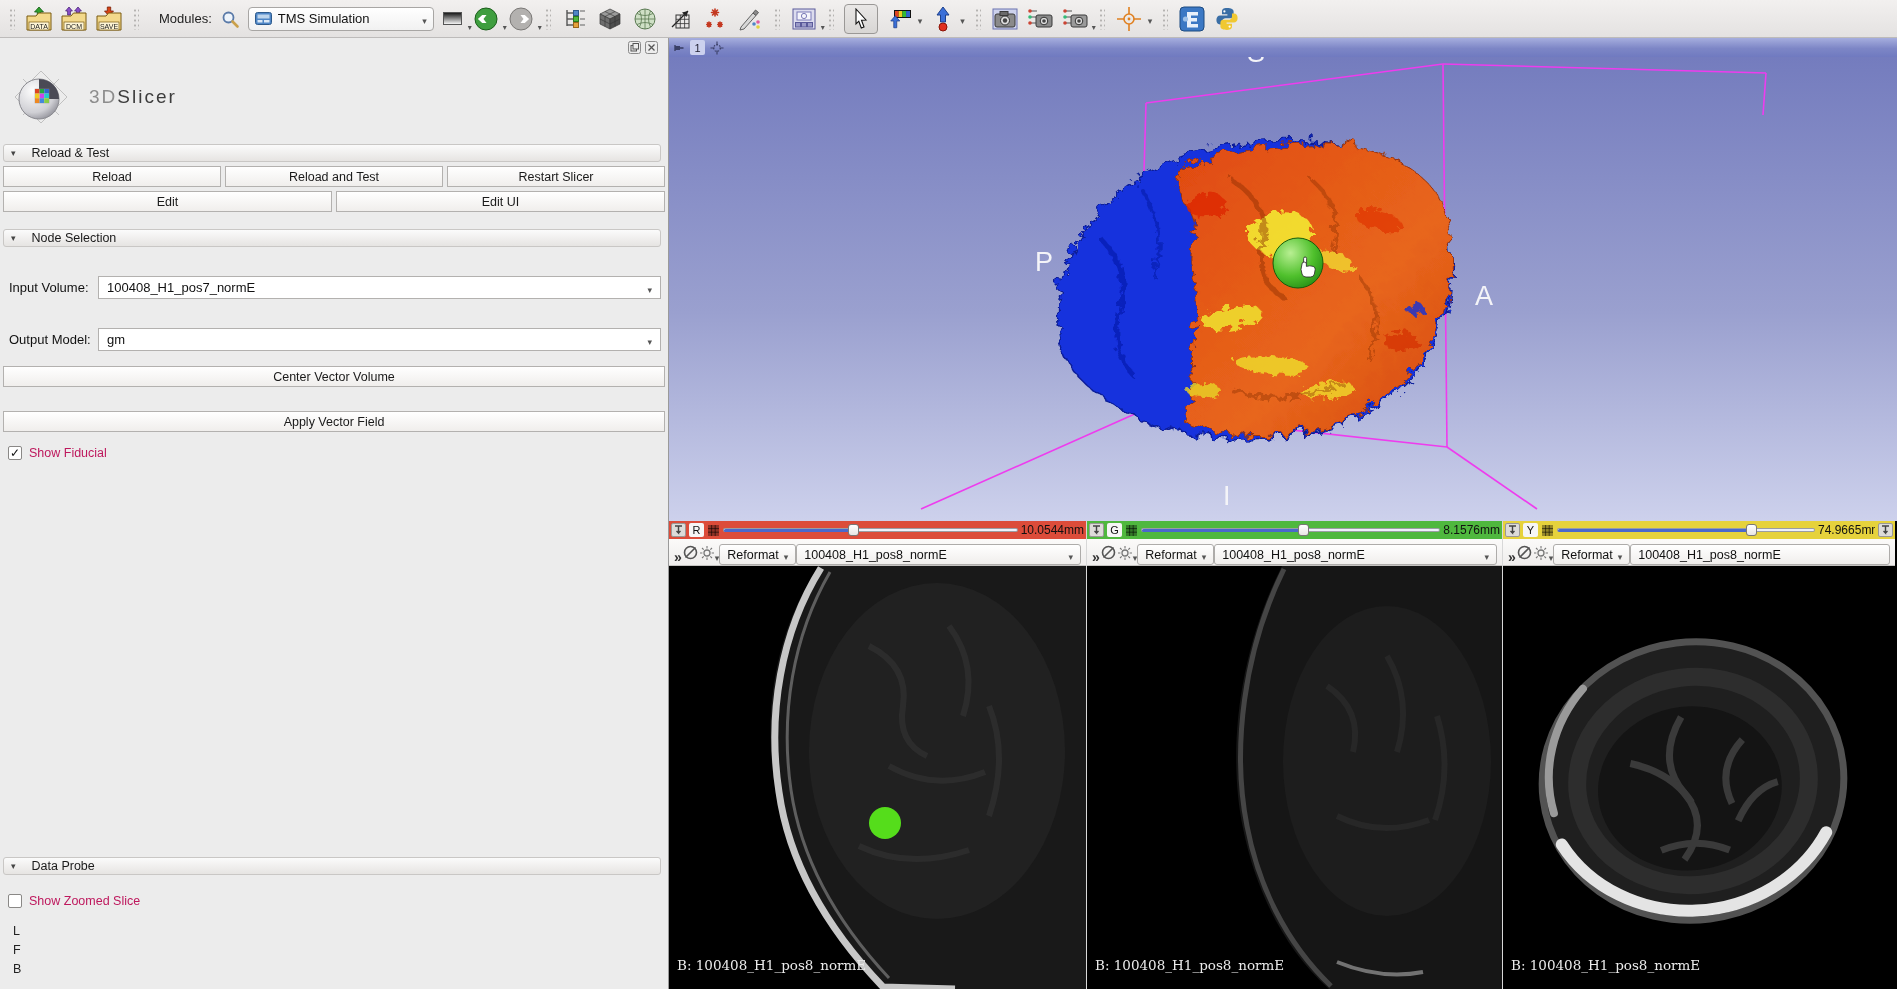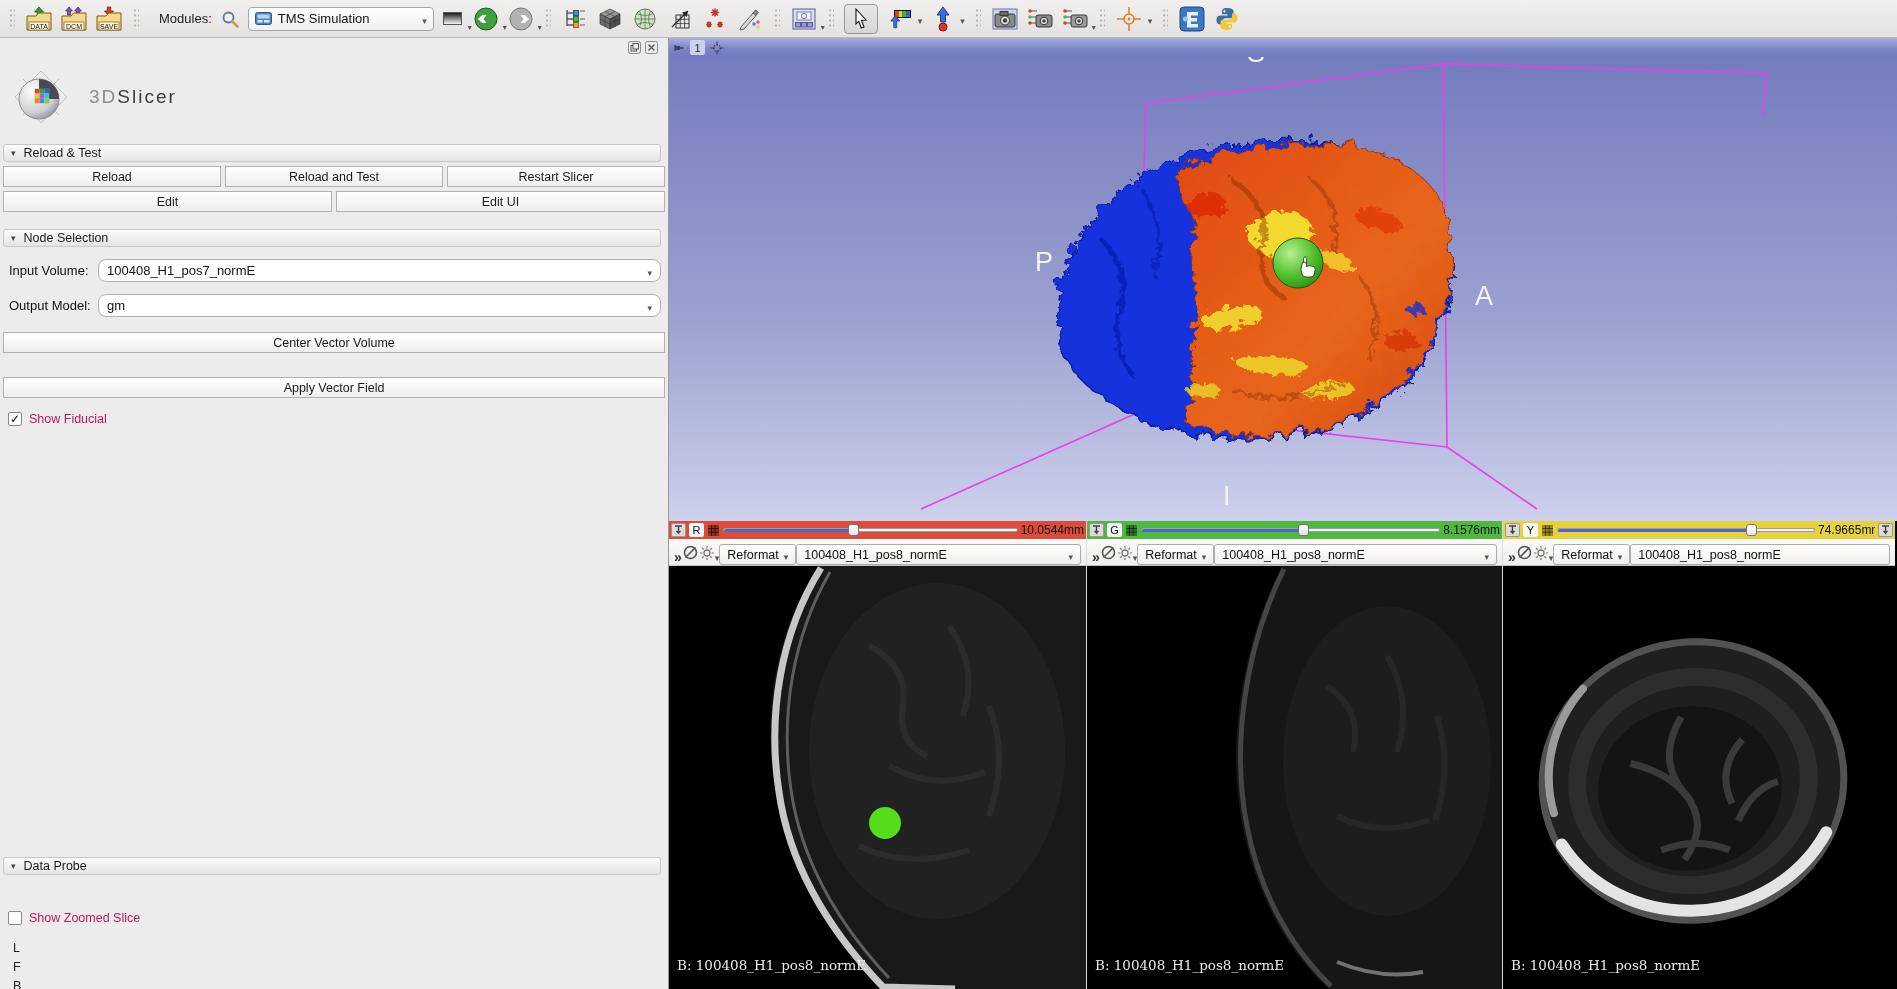--- a/index.html
+++ b/index.html
@@ -27,31 +27,31 @@
   
   .panel { position:absolute; left:0; top:38px; width:669px; height:951px;
     background:#ececec; border-right:1px solid #9a9a9a; padding:0 3px; }
   .panel-winicons { position:absolute; top:3px; right:10px; display:flex; gap:4px; }
   .panel-winicons span { width:13px; height:13px; display:inline-flex; }
   .logo-row { display:flex; align-items:center; margin:26px 0 0 6px; height:66px; }
   .logo-text { font-size:19px; letter-spacing:2px; margin-left:16px; }
   .logo-text .pfx { color:#8d8d8d; }
   .logo-text .sfx { color:#3c3c3c; }
   .sec-header { height:18px; margin:4px 4px 0 0; border:1px solid #c9c7c5; border-radius:3px;
-    background:linear-gradient(#fbfbfb,#e6e4e2); display:flex; align-items:center; padding:0 7px; gap:8px; }
+    background:linear-gradient(#fbfbfb,#e6e4e2); display:flex; align-items:center; padding:0 7px; gap:16px; }
   .sec-header .tri { font-size:9px; color:#444; }
   .sec-header .tri::after { content:"▾"; }
   .sec-header .t { font-size:12.5px; color:#1a1a1a; }
   .btn-row { display:flex; gap:4px; margin-top:4px; }
   .q-btn { flex:1; height:21px; border:1px solid #b3b1af; border-radius:0;
     background:linear-gradient(#ffffff,#f0eeec); font-size:12.5px; color:#1a1a1a;
     display:flex; align-items:center; justify-content:center; }
-  .form-row { display:flex; align-items:center; margin:12px 4px 0 6px; }
+  .form-row { display:flex; align-items:center; margin:29px 4px 0 6px; }
   .form-row .lbl { font-size:13px; color:#111; width:89px; flex:none; }
-  .combo { flex:1; height:23px; border:1px solid #b3b1af; border-radius:8px; background:#fff;
+  .combo { flex:1; height:23px; border:1px solid #b3b1af; border-radius:0; background:#fff;
     display:flex; align-items:center; padding:0 8px; }
   .combo .val { font-size:13px; color:#111; flex:1; }
   .cb-row { display:flex; align-items:center; gap:7px; margin:14px 0 0 5px; }
   .cb-box { width:14px; height:14px; border:1px solid #8a8886; border-radius:2px; background:#fff;
     display:flex; align-items:center; justify-content:center; font-size:12px; color:#111; }
   .cb-box.checked::after { content:"✓"; }
   .cb-lbl { font-size:12.5px; color:#be185d; }
   .dataprobe { position:absolute; left:3px; right:3px; top:815px; }
   .axis-rows { margin:14px 0 0 10px; }
   .axis-rows div { font-size:12.5px; color:#222; line-height:19px; }
@@ -418,21 +418,21 @@
   <div class="cb-row">
     <span class="cb-box checked"></span>
     <span class="cb-lbl">Show Fiducial</span>
   </div>
 
   <div class="dataprobe">
     <div class="sec-header">
       <span class="tri"></span>
       <span class="t">Data Probe</span>
     </div>
-    <div class="cb-row" style="margin-top:36px">
+    <div class="cb-row" style="margin-top:19px">
       <span class="cb-box"></span>
       <span class="cb-lbl">Show Zoomed Slice</span>
     </div>
     <div class="axis-rows">
       <div>L</div>
       <div>F</div>
       <div>B</div>
     </div>
   </div>
 </div>

